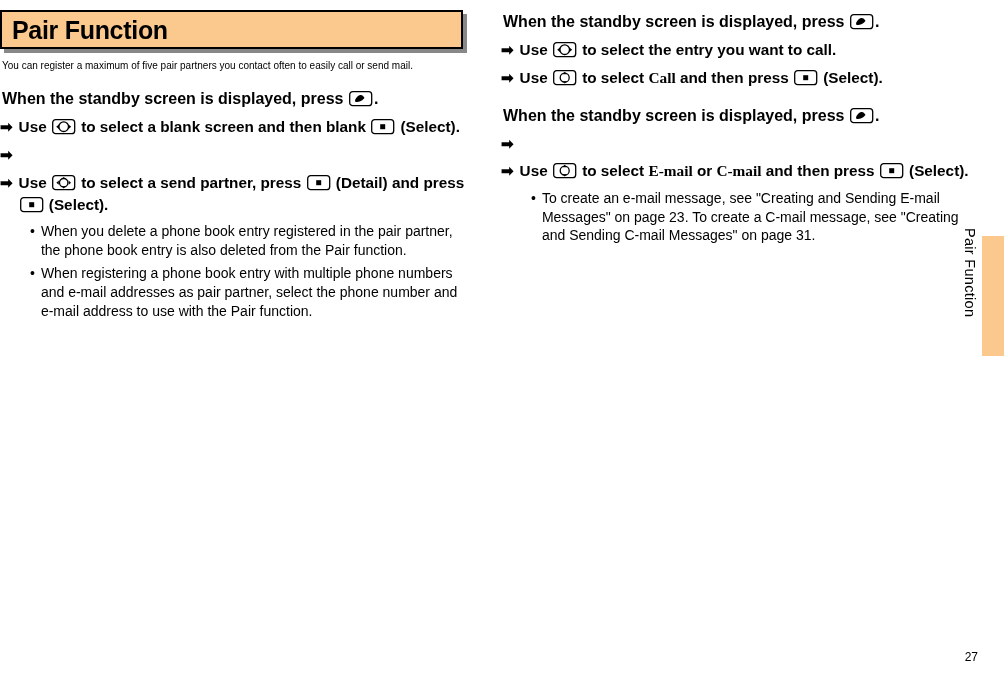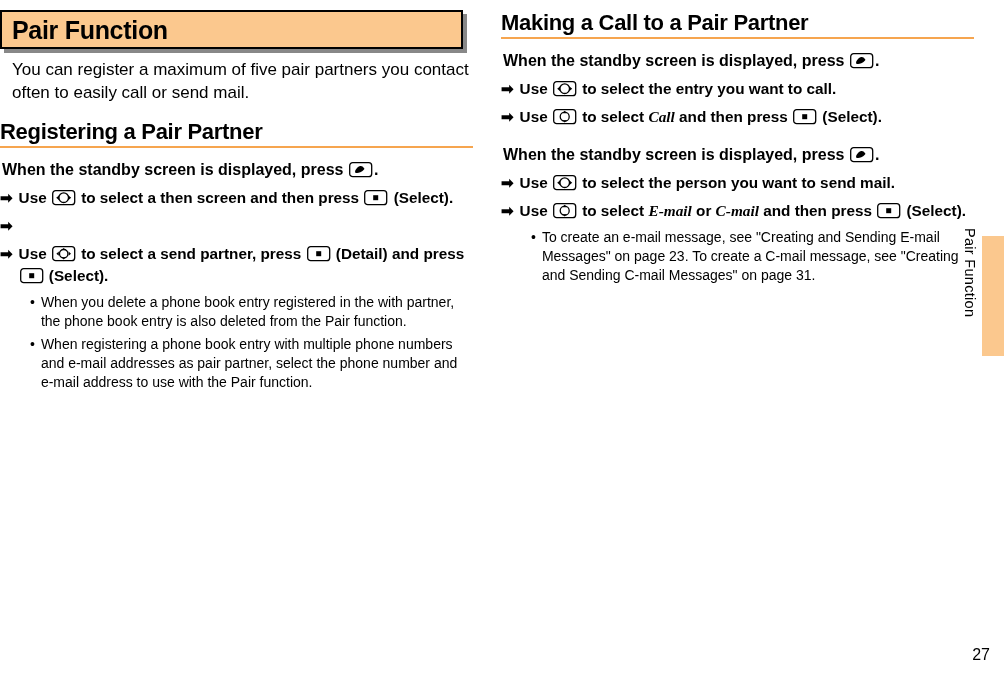--- a/index.html
+++ b/index.html
@@ -29,24 +29,24 @@
     margin-bottom: 10px;
     margin-right: 10px;
   }
   .section-title-box span {
     font-weight: 900;
     font-size: 25px;
     font-stretch: condensed;
     letter-spacing: -0.3px;
   }
   .intro {
-    font-size: 17px;
+    font-size: 10px;
     line-height: 1.35;
     margin-bottom: 14px;
-    padding-left: 12px;
+    padding-left: 2px;
   }
   .h2wrap {
     border-bottom: 2px solid #f6a54f;
     margin-bottom: 10px;
     padding-bottom: 1px;
   }
   .h2wrap span {
     font-weight: 900;
     font-size: 22px;
     letter-spacing: -0.3px;
@@ -69,21 +69,21 @@
     font-weight: 900;
     font-size: 15px;
     line-height: 1.45;
     flex: 0 0 auto;
   }
   .arrow-step .body {
     font-weight: bold;
     font-size: 15.3px;
     line-height: 1.45;
   }
-  .arrow-step .body .ital { font-family: Georgia, 'Times New Roman', serif; font-style: italic; font-weight: bold; }
+  .arrow-step .body .ital { font-family: Georgia, 'Times New Roman', serif; font-weight: bold; }
   .bullets {
     padding-left: 30px;
     margin-top: 2px;
   }
   .bullet {
     display: flex;
     gap: 6px;
     font-size: 14px;
     line-height: 1.35;
     margin-bottom: 4px;
@@ -108,23 +108,23 @@
   .side-label {
     position: absolute;
     right: 26px;
     top: 228px;
     writing-mode: vertical-rl;
     font-size: 14.5px;
     letter-spacing: 0.3px;
   }
   .page-num {
     position: absolute;
-    right: 14px;
+    right: 26px;
     bottom: 10px;
-    font-size: 16px;
+    font-size: 12px;
   }
 </style>
 </head>
 <body>
 
 <svg width="0" height="0" style="position:absolute">
   <defs>
     <g id="key-call">
       <rect x="0.7" y="0.7" width="22" height="14" rx="3" ry="3" fill="#fff" stroke="#000" stroke-width="1.3"></rect>
       <path d="M6 10 C6 8 8 5 11 4 C12 3.7 13 4 13.5 4.5 L15 6 C15.5 6.5 15.4 7.2 15 7.6 L13.5 9 C13 9.5 10 11 8 11 C6.8 11 6 10.6 6 10 Z" fill="#000"></path>
@@ -157,36 +157,33 @@
 </svg>
 
 <div class="page">
 
   <div class="col left">
     <div class="section-title-box">
       <span>Pair Function</span>
     </div>
     <p class="intro">You can register a maximum of five pair partners you contact often to easily call or send mail.</p>
 
-    <div class="h2wrap">
-      <span>Registering a Pair Partner</span>
-    </div>
 
     <p class="step-lead">
       <span>When the standby screen is displayed, press </span><svg class="key" width="24" height="16">
           <use href="#key-call"></use>
         </svg><span>.</span>
     </p>
 
     <div class="arrow-step">
       <span class="arrow">➡</span>
       <div class="body">
         <span>Use </span><svg class="key" width="24" height="16">
             <use href="#key-dpad-h"></use>
-          </svg><span> to select a then screen and then press </span><svg class="key" width="24" height="16">
+          </svg><span> to select a blank screen and then blank </span><svg class="key" width="24" height="16">
             <use href="#key-center"></use>
           </svg><span> (Select).</span>
       </div>
     </div>
 
     <div class="arrow-step">
       <span class="arrow">➡</span>
     </div>
 
     <div class="arrow-step">
@@ -198,33 +195,30 @@
             <use href="#key-center"></use>
           </svg><span> (Detail) and press </span><svg class="key" width="24" height="16">
             <use href="#key-center"></use>
           </svg><span> (Select).</span>
       </div>
     </div>
 
     <div class="bullets">
       <div class="bullet">
         <span class="dot">•</span>
-        <span>When you delete a phone book entry registered in the with partner, the phone book entry is also deleted from the Pair function.</span>
+        <span>When you delete a phone book entry registered in the pair partner, the phone book entry is also deleted from the Pair function.</span>
       </div>
       <div class="bullet">
         <span class="dot">•</span>
         <span>When registering a phone book entry with multiple phone numbers and e-mail addresses as pair partner, select the phone number and e-mail address to use with the Pair function.</span>
       </div>
     </div>
   </div>
 
   <div class="col">
-    <div class="h2wrap">
-      <span>Making a Call to a Pair Partner</span>
-    </div>
 
     <p class="step-lead">
       <span>When the standby screen is displayed, press </span><svg class="key" width="24" height="16">
           <use href="#key-call"></use>
         </svg><span>.</span>
     </p>
 
     <div class="arrow-step">
       <span class="arrow">➡</span>
       <div class="body">
@@ -247,25 +241,20 @@
 
 
     <p class="step-lead">
       <span>When the standby screen is displayed, press </span><svg class="key" width="24" height="16">
           <use href="#key-call"></use>
         </svg><span>.</span>
     </p>
 
     <div class="arrow-step">
       <span class="arrow">➡</span>
-      <div class="body">
-        <span>Use </span><svg class="key" width="24" height="16">
-            <use href="#key-dpad-h"></use>
-          </svg><span> to select the person you want to send mail.</span>
-      </div>
     </div>
 
     <div class="arrow-step">
       <span class="arrow">➡</span>
       <div class="body">
         <span>Use </span><svg class="key" width="24" height="16">
             <use href="#key-dpad-v"></use>
           </svg><span> to select </span><span class="ital">E-mail</span><span> or </span><span class="ital">C-mail</span><span> and then press </span><svg class="key" width="24" height="16">
             <use href="#key-center"></use>
           </svg><span> (Select).</span>

